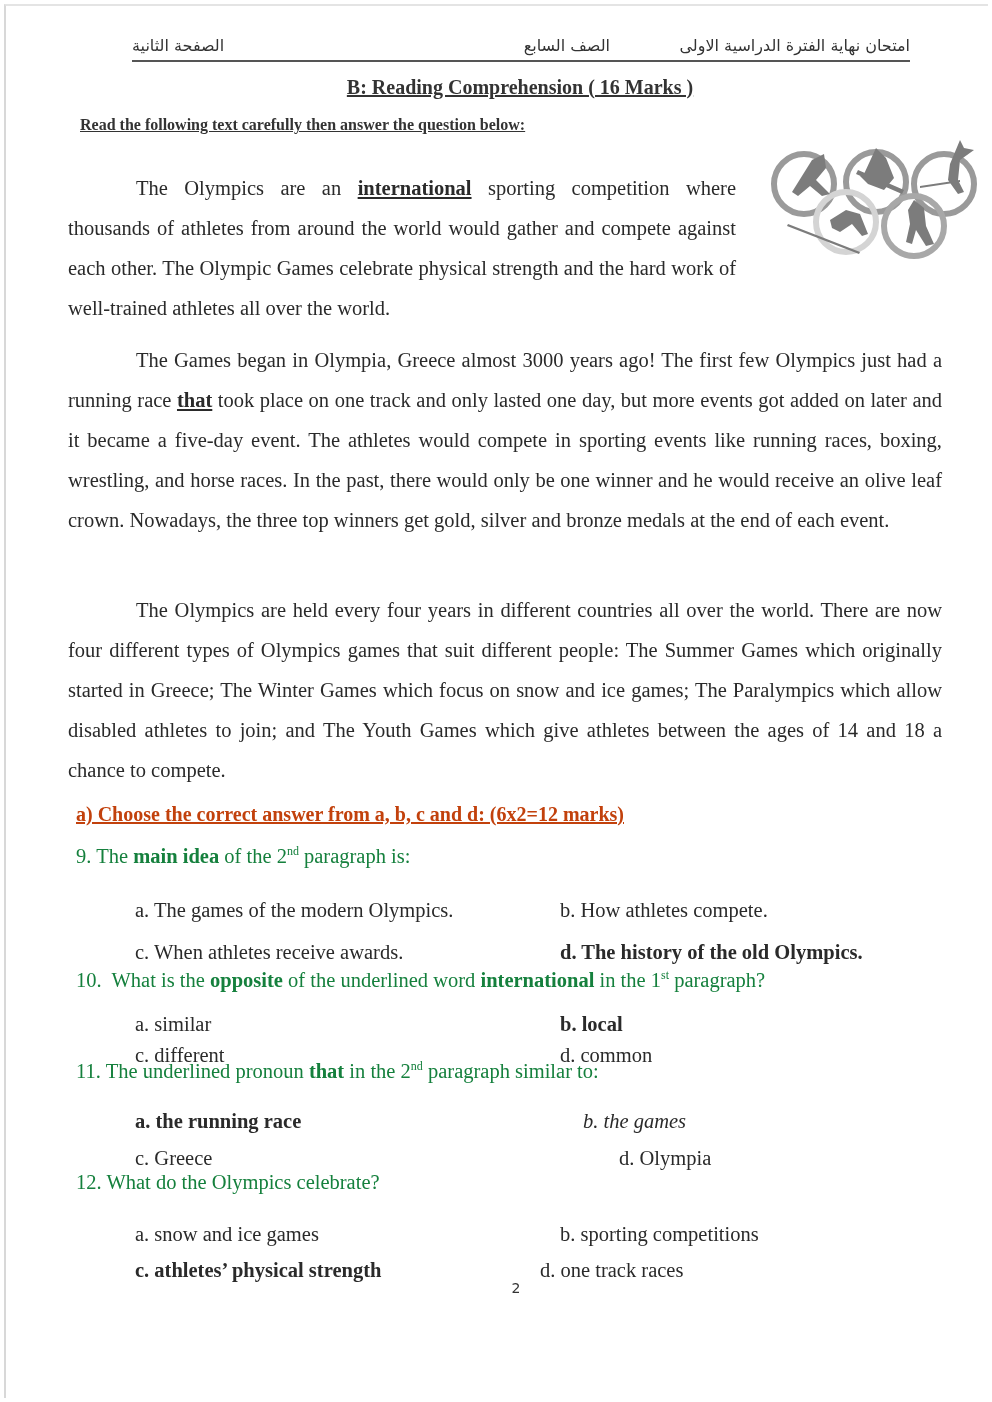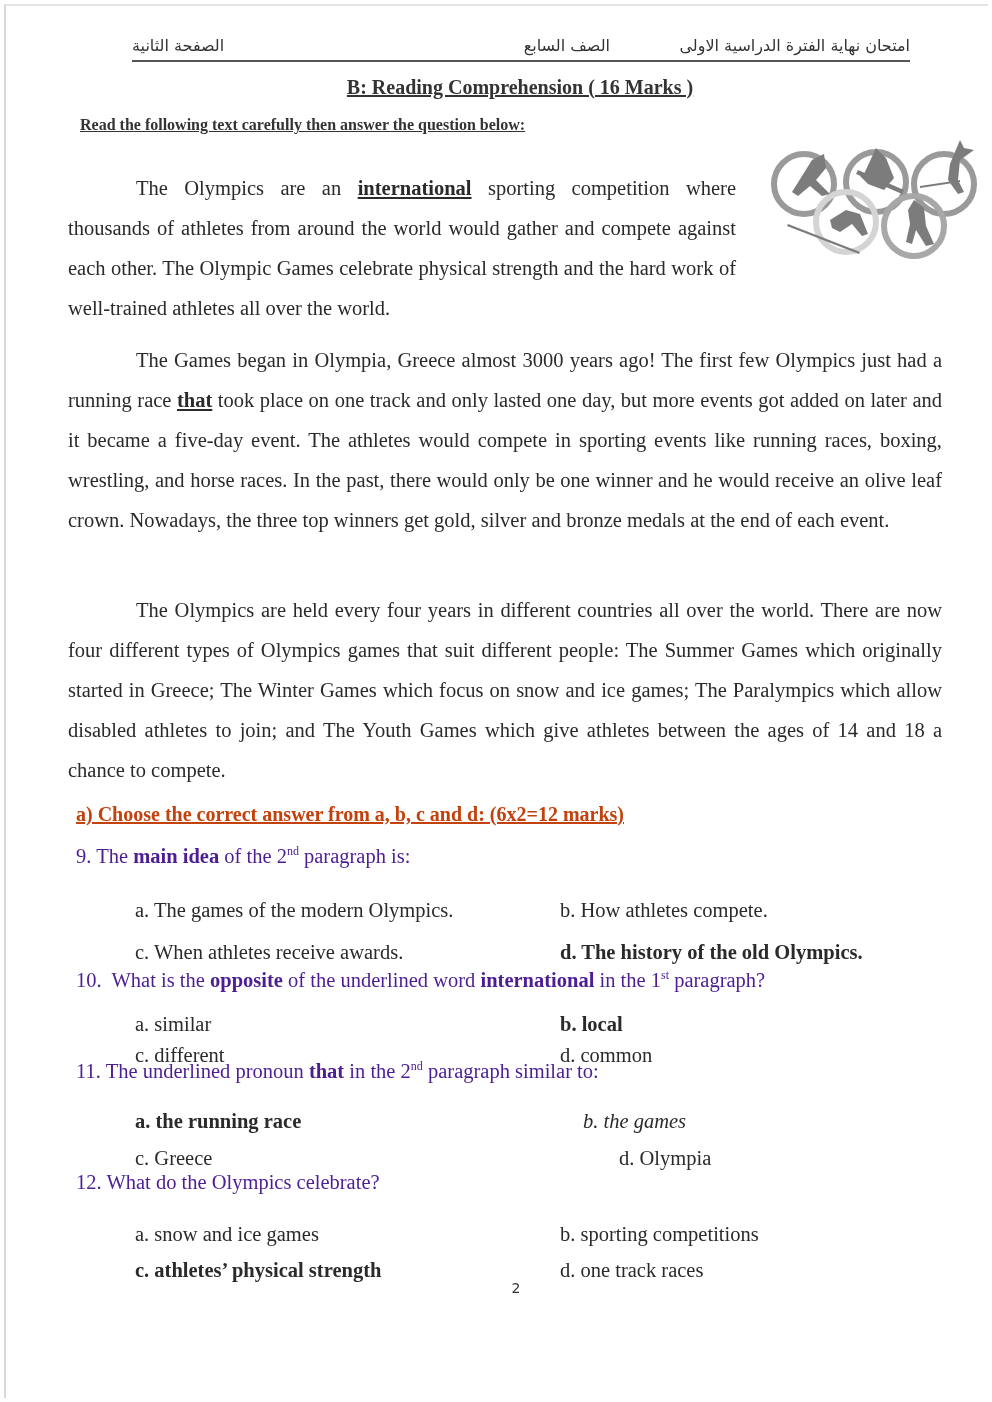--- a/index.html
+++ b/index.html
@@ -48,21 +48,21 @@
     .p1 { top: 164px; width: 668px; }
     .p2 { top: 336px; width: 874px; }
     .p3 { top: 586px; width: 874px; }
     .u { text-decoration: underline; font-weight: bold; }
     .b { font-weight: bold; }
 
     .part-a {
       position: absolute; left: 76px; top: 803px;
       font-size: 20px; font-weight: bold; text-decoration: underline; color: #c2410c;
     }
-    .q { position: absolute; left: 76px; font-size: 20.5px; color: #4c1d95; white-space: nowrap; }
+    .q { position: absolute; left: 76px; font-size: 20.5px; color: #15803d; white-space: nowrap; }
     .opt { position: absolute; font-size: 20.5px; color: #2a2a2a; white-space: nowrap; margin-top: 15px; }
     sup { font-size: 12px; }
     .page-number {
       position: absolute; left: 0; width: 1032px; text-align: center; top: 1280px;
       font-family: "DejaVu Sans", sans-serif; font-size: 14px; color: #333;
     }
   </style>
 </head>
 <body>
 
@@ -117,15 +117,15 @@
 <div class="q" style="top:1059px;"><span>11.</span> <span>The underlined pronoun </span><span class="b">that</span><span> in the 2</span><sup>nd</sup><span> paragraph similar to:</span></div>
 <div class="opt b" style="left:135px;top:1095px;">a. the running race</div>
 <div class="opt" style="left:583px;top:1095px;font-style:italic;">b. the games</div>
 <div class="opt" style="left:135px;top:1132px;">c. Greece</div>
 <div class="opt" style="left:619px;top:1132px;">d. Olympia</div>
 
 <div class="q" style="top:1171px;"><span>12.</span> <span>What do the Olympics celebrate?</span></div>
 <div class="opt" style="left:135px;top:1208px;">a. snow and ice games</div>
 <div class="opt" style="left:560px;top:1208px;">b. sporting competitions</div>
 <div class="opt b" style="left:135px;top:1244px;">c. athletes’ physical strength</div>
-<div class="opt" style="left:560px;top:1244px;">d. one track races</div>
+<div class="opt" style="left:540px;top:1244px;">d. one track races</div>
 
 <div class="page-number">2</div>
 
 </body></html>

